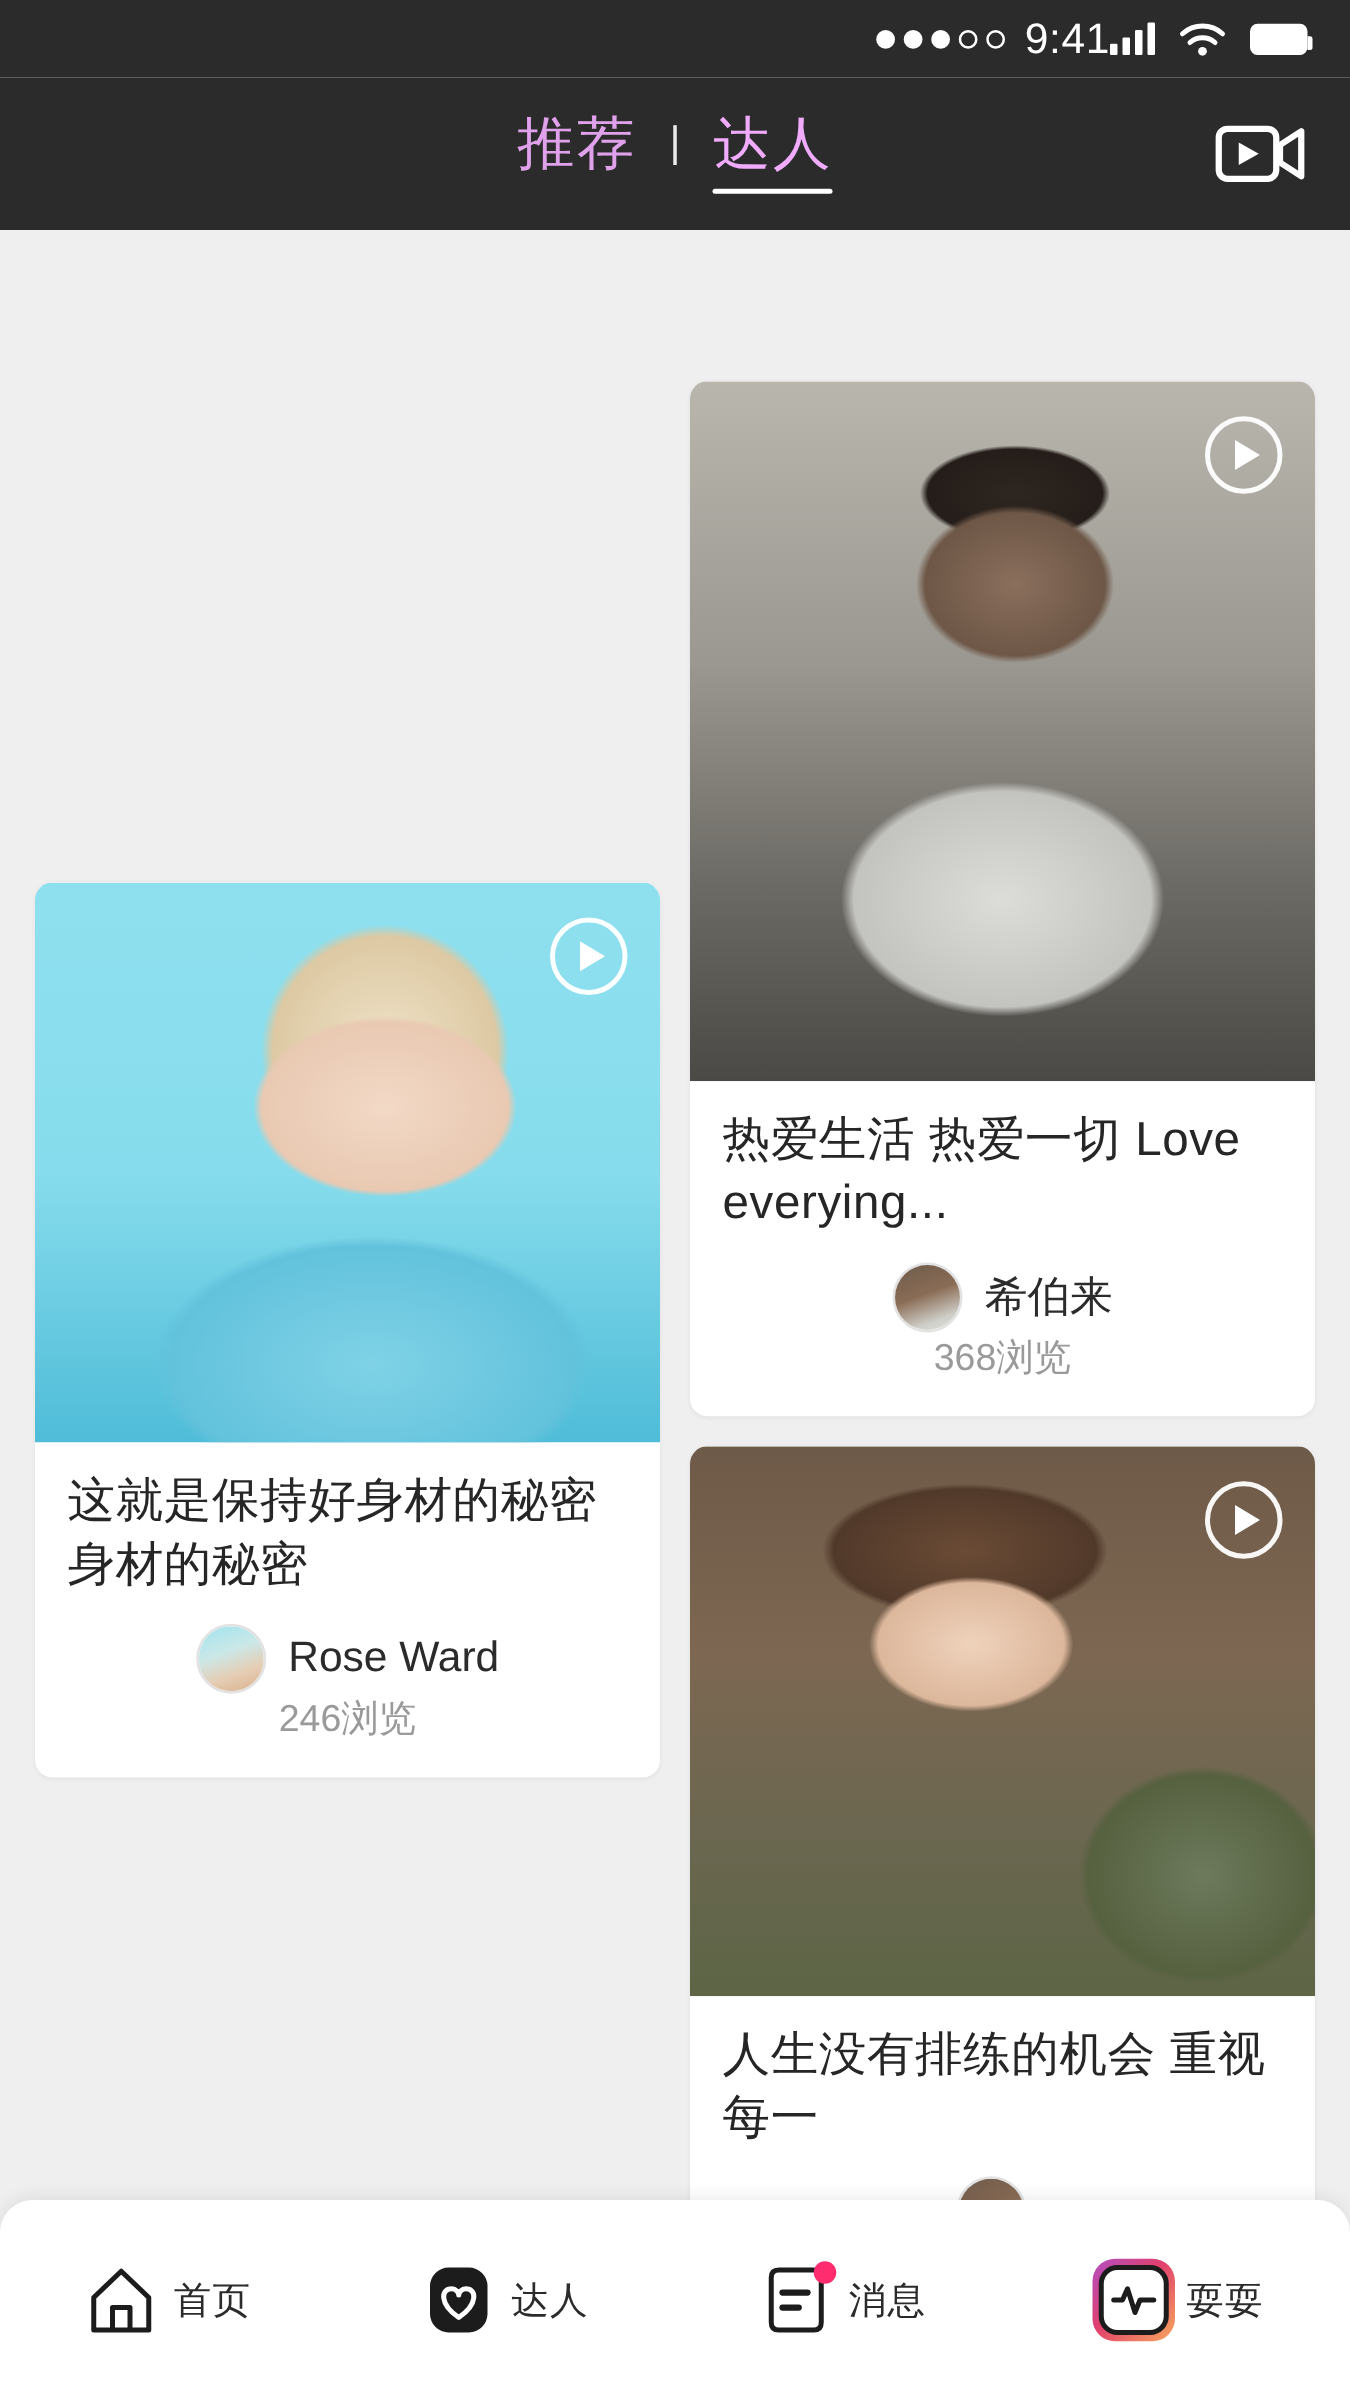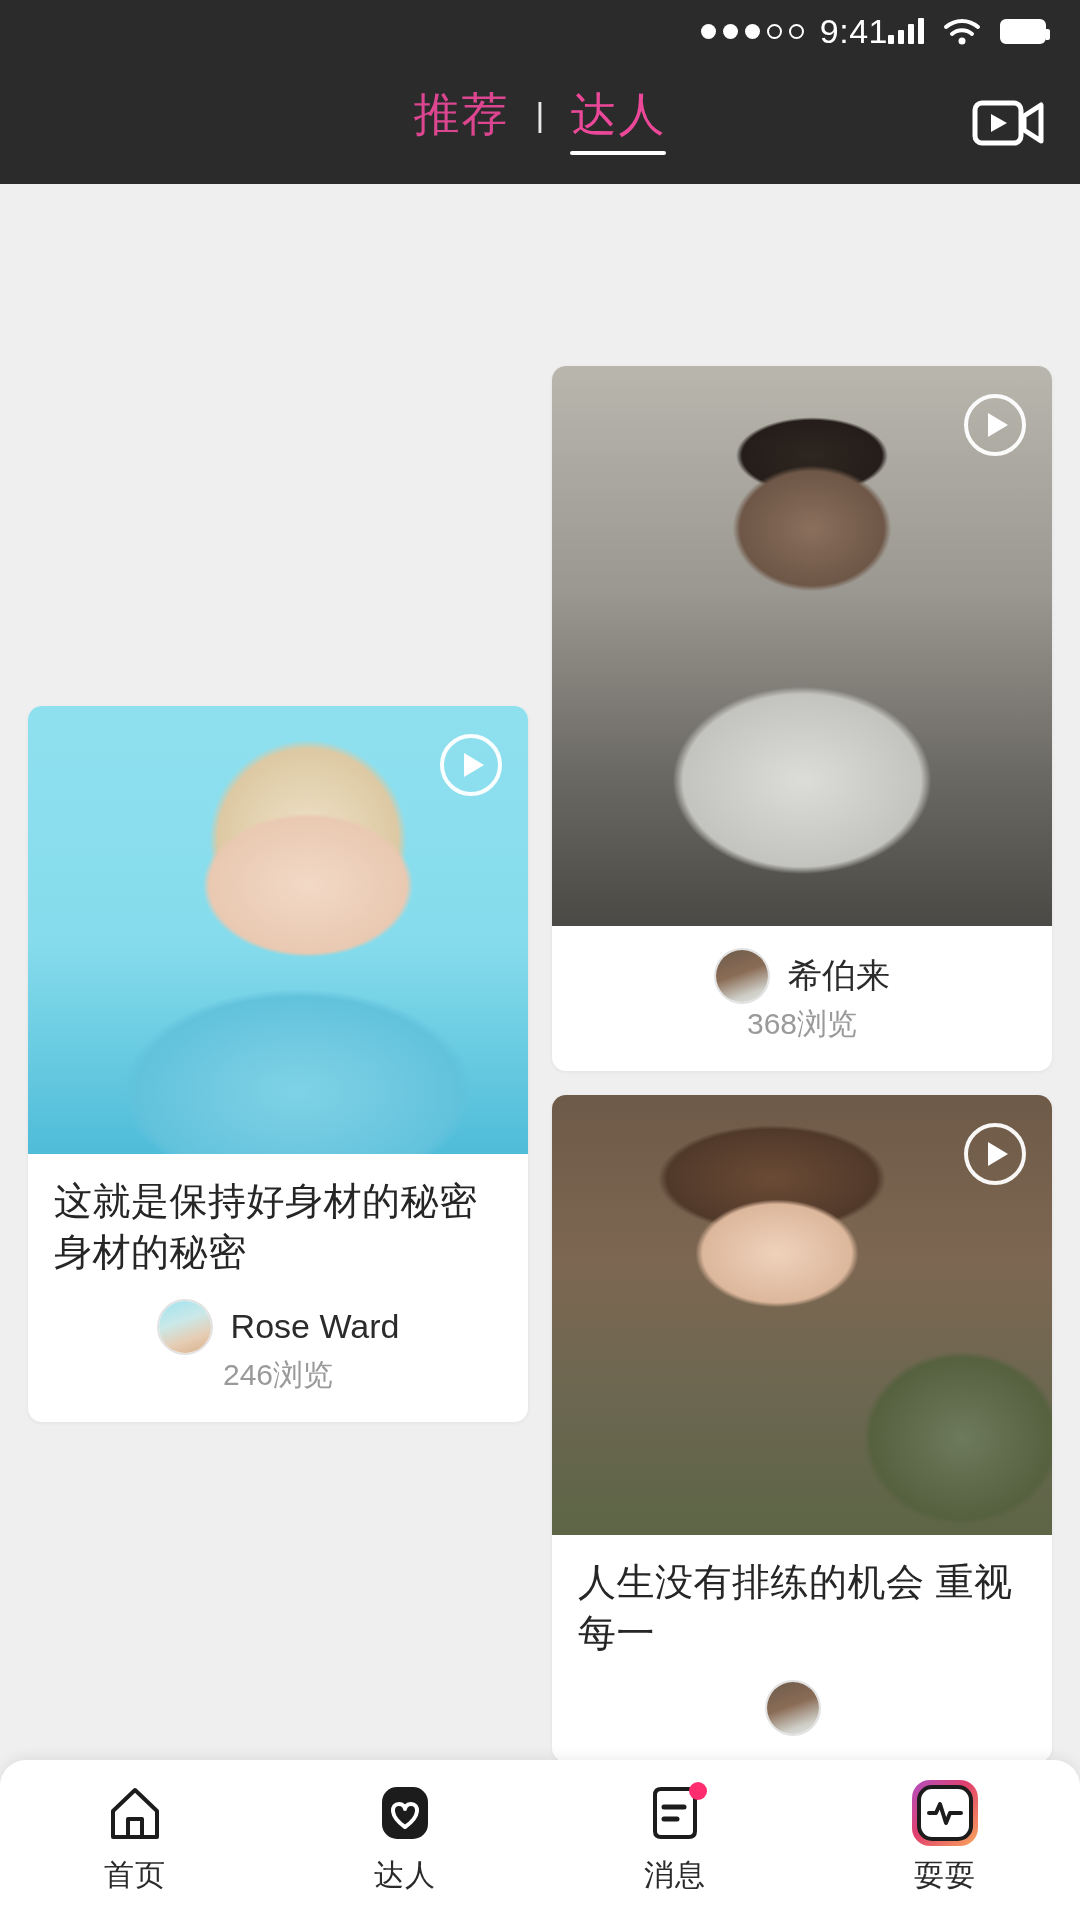--- a/index.html
+++ b/index.html
@@ -38,21 +38,21 @@
   }
 
   
   .header {
     position: absolute; top: 62px; left: 0; width: 1080px; height: 122px;
     background: #2b2b2b;
     display: flex; align-items: center; justify-content: center;
   }
   .tabs { display: flex; align-items: center; gap: 26px; }
   .tab {
-    position: relative; color: #ec4899; font-size: 46px; line-height: 1;
+    position: relative; color: #f0abfc; font-size: 46px; line-height: 1;
     padding-bottom: 18px; letter-spacing: 2px;
   }
   .tab.inactive { opacity: .92; }
   .tab.active::after {
     content:""; position: absolute; left: 0; right: 0; bottom: 0;
     height: 4px; background: #fff; border-radius: 2px;
   }
   .tab-sep { color: #fff; font-size: 34px; opacity: .9; padding-bottom: 18px; }
   .video-icon {
     position: absolute; right: 34px; top: 50%; transform: translateY(-50%);
@@ -139,21 +139,21 @@
   .av2 { background: linear-gradient(160deg,#6d5b4c 0%,#8a6c55 45%,#cfcfc9 80%,#e4e4e0 100%); }
 
   
   .tabbar {
     position: absolute; left: 0; bottom: 0; width: 1080px; height: 160px;
     background: #ffffff; border-radius: 26px 26px 0 0;
     box-shadow: 0 -3px 14px rgba(0,0,0,.07);
     display: flex; align-items: center;
   }
   .nav-item {
-    flex: 1 1 0; display: flex; flex-direction: column;
+    flex: 1 1 0; display: flex; 
     align-items: center; justify-content: center; gap: 14px;
     position: relative; height: 100%;
   }
   .nav-label { font-size: 30px; color: #2b2b2b; letter-spacing: 1px; }
   .nav-ico { width: 56px; height: 56px; position: relative; }
   .ring-grad {
     position: absolute; inset: -5px; border-radius: 18px;
     background: linear-gradient(135deg,#b14ec4 0%,#e1406c 45%,#f8a75c 100%);
   }
   .ring-inner {
@@ -234,20 +234,21 @@
 
     </div>
 
     <div class="col">
 
       <div class="card">
         <div class="thumb" style="height:560px">
           <div class="bg ph2"></div>
           <div class="play"></div>
         </div>
+        <div class="card-title">热爱生活 热爱一切 Love everying...</div>
         <div class="card-foot">
           <div class="author">
             <span class="avatar">
                 <span class="av av2"></span>
               </span>
             <span class="author-name">希伯来</span>
           </div>
           <span class="views">368浏览</span>
         </div>
       </div>

